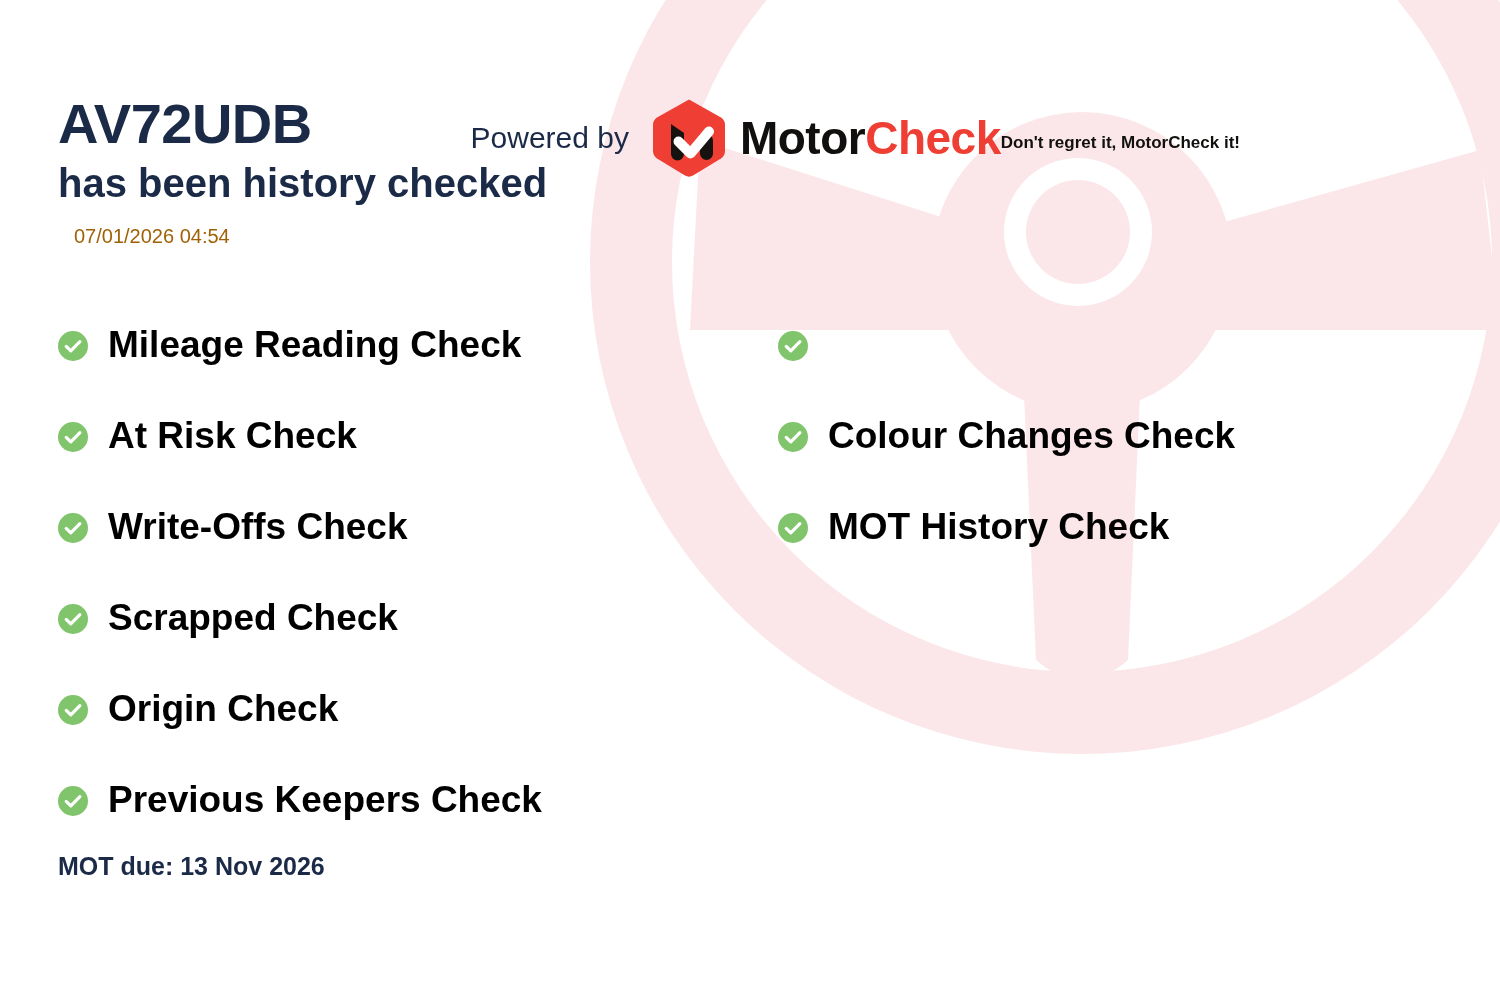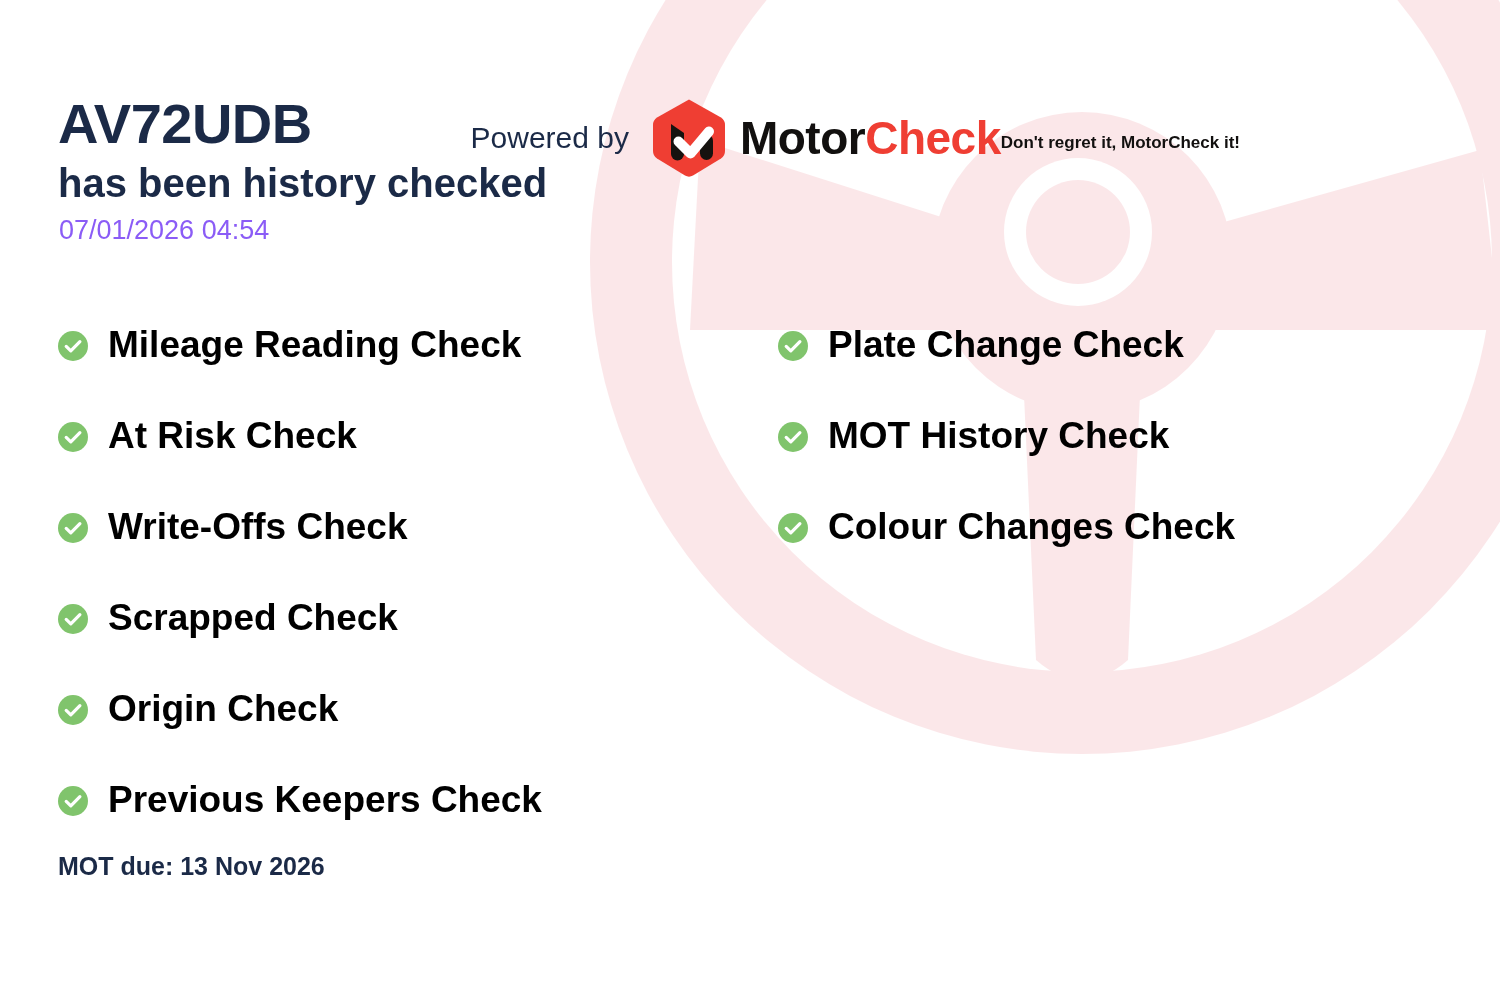--- a/index.html
+++ b/index.html
@@ -54,29 +54,29 @@
     color: #1b2a47;
     line-height: 1.0;
     margin: 0 0 10px 0;
     white-space: nowrap;
   }
   #headline {
     font-size: 40px;
     font-weight: 700;
     color: #1b2a47;
     line-height: 1.05;
-    margin: 0 0 12px 0;
+    margin: 0 0 21px 0;
     white-space: nowrap;
   }
   #timestamp {
-    font-size: 27px;
+    font-size: 20px;
     font-weight: 500;
-    color: #8b5cf6;
+    color: #a16207;
     line-height: 1.1;
-    margin: 1px;
+    margin: 16px;
     white-space: nowrap;
   }
 
   
   #brand-bar {
     position: absolute;
     right: 52px;
     top: 98px;
     display: flex;
     align-items: center;
@@ -273,35 +273,34 @@
             <span class="check-label">Previous Keepers Check</span>
           </div>
         </div>
       <div id="checks-col-right" class="check-column">
 
       <div class="check-item">
             <svg viewBox="0 0 30 30" class="check-icon" aria-hidden="true">
               <circle cx="15" cy="15" r="15" fill="#80c46c"></circle>
               <path d="M8.2 15.4 L12.8 19.9 L21.9 10.6" fill="none" stroke="#ffffff" stroke-width="3.2" stroke-linecap="round" stroke-linejoin="round"></path>
             </svg>
-            <span class="check-label">Plate Change Check</span>
+          </div>
+          <div class="check-item">
+            <svg viewBox="0 0 30 30" class="check-icon" aria-hidden="true">
+              <circle cx="15" cy="15" r="15" fill="#80c46c"></circle>
+              <path d="M8.2 15.4 L12.8 19.9 L21.9 10.6" fill="none" stroke="#ffffff" stroke-width="3.2" stroke-linecap="round" stroke-linejoin="round"></path>
+            </svg>
+            <span class="check-label">Colour Changes Check</span>
           </div>
           <div class="check-item">
             <svg viewBox="0 0 30 30" class="check-icon" aria-hidden="true">
               <circle cx="15" cy="15" r="15" fill="#80c46c"></circle>
               <path d="M8.2 15.4 L12.8 19.9 L21.9 10.6" fill="none" stroke="#ffffff" stroke-width="3.2" stroke-linecap="round" stroke-linejoin="round"></path>
             </svg>
             <span class="check-label">MOT History Check</span>
-          </div>
-          <div class="check-item">
-            <svg viewBox="0 0 30 30" class="check-icon" aria-hidden="true">
-              <circle cx="15" cy="15" r="15" fill="#80c46c"></circle>
-              <path d="M8.2 15.4 L12.8 19.9 L21.9 10.6" fill="none" stroke="#ffffff" stroke-width="3.2" stroke-linecap="round" stroke-linejoin="round"></path>
-            </svg>
-            <span class="check-label">Colour Changes Check</span>
           </div>
         </div>
     </div>
 
     <div id="mot-due">MOT due: 13 Nov 2026</div>
 
   </div>
 </div>
 
 </body></html>

